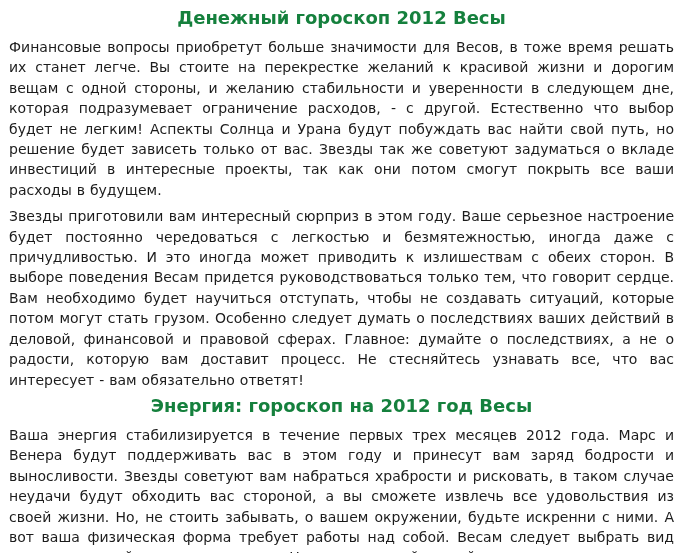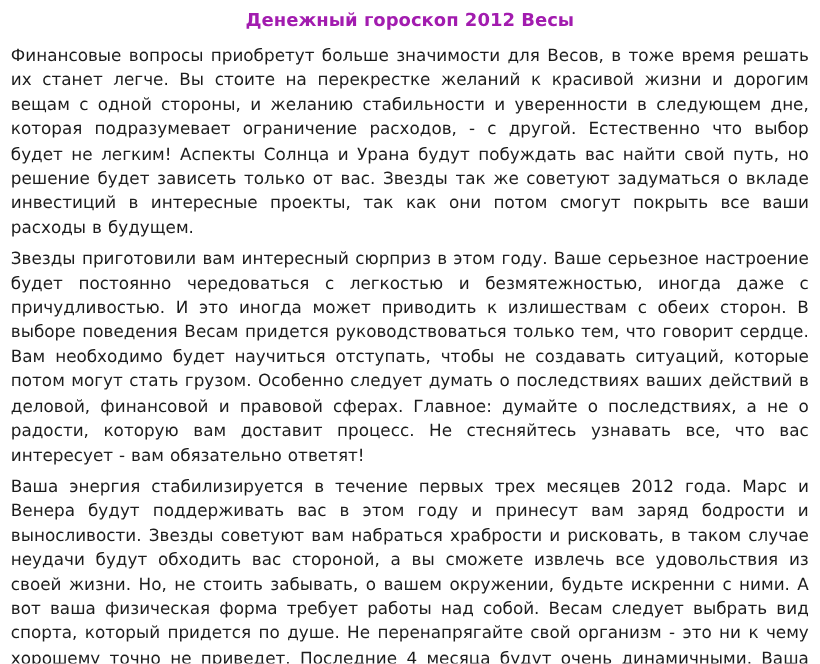--- a/index.html
+++ b/index.html
@@ -12,25 +12,25 @@
     width: 683px;
     height: 553px;
     overflow: hidden;
     font-family: "DejaVu Sans", "Liberation Sans", sans-serif;
   }
   .doc {
     padding: 2px 9px 0 9px;
     color: #1c1c1c;
   }
   .section-heading {
-    font-size: 15px;
+    font-size: 18px;
     font-weight: bold;
     line-height: 19px;
     text-align: center;
-    color: #a21caf;
+    color: #15803d;
     margin: 0 0 10px 0;
   }
   .section:first-child .section-heading {
     margin-top: 6px;
   }
   .section-paragraph {
     font-size: 14px;
     line-height: 20.4px;
     text-align: justify;
     margin: 0 0 6px 0;
@@ -46,16 +46,17 @@
   <section class="section">
     <h2 class="section-heading">Денежный гороскоп 2012 Весы</h2>
     <p class="section-paragraph">Финансовые вопросы приобретут больше значимости для Весов, в тоже время решать их станет легче. Вы стоите на перекрестке желаний к красивой жизни и дорогим вещам с одной стороны, и желанию стабильности и уверенности в следующем дне, которая подразумевает ограничение расходов, - с другой. Естественно что выбор будет не легким! Аспекты Солнца и Урана будут побуждать вас найти свой путь, но решение будет зависеть только от вас. Звезды так же советуют задуматься о вкладе инвестиций в интересные проекты, так как они потом смогут покрыть все ваши расходы в будущем.</p>
   </section>
 
   <section class="section">
     <p class="section-paragraph">Звезды приготовили вам интересный сюрприз в этом году. Ваше серьезное настроение будет постоянно чередоваться с легкостью и безмятежностью, иногда даже с причудливостью. И это иногда может приводить к излишествам с обеих сторон. В выборе поведения Весам придется руководствоваться только тем, что говорит сердце. Вам необходимо будет научиться отступать, чтобы не создавать ситуаций, которые потом могут стать грузом. Особенно следует думать о последствиях ваших действий в деловой, финансовой и правовой сферах. Главное: думайте о последствиях, а не о радости, которую вам доставит процесс. Не стесняйтесь узнавать все, что вас интересует - вам обязательно ответят!</p>
   </section>
 
   <section class="section">
+    <h2 class="section-heading">Энергия: гороскоп на 2012 год Весы</h2>
     <p class="section-paragraph">Ваша энергия стабилизируется в течение первых трех месяцев 2012 года. Марс и Венера будут поддерживать вас в этом году и принесут вам заряд бодрости и выносливости. Звезды советуют вам набраться храбрости и рисковать, в таком случае неудачи будут обходить вас стороной, а вы сможете извлечь все удовольствия из своей жизни. Но, не стоить забывать, о вашем окружении, будьте искренни с ними. А вот ваша физическая форма требует работы над собой. Весам следует выбрать вид спорта, который придется по душе. Не перенапрягайте свой организм - это ни к чему хорошему точно не приведет. Последние 4 месяца будут очень динамичными. Ваша задача - успеть за развитием всех событий!</p>
   </section>
 
 </article>
 
 </body></html>

